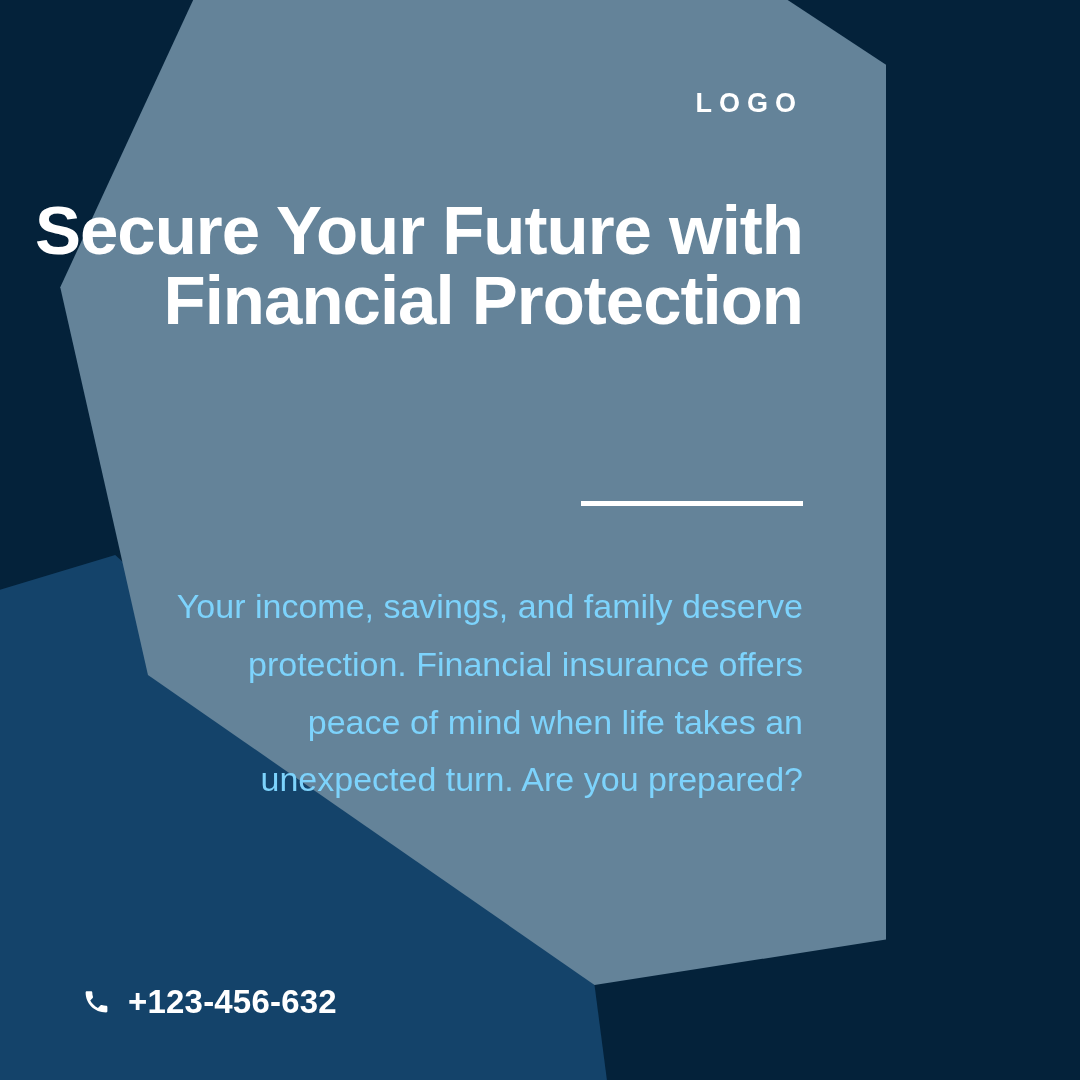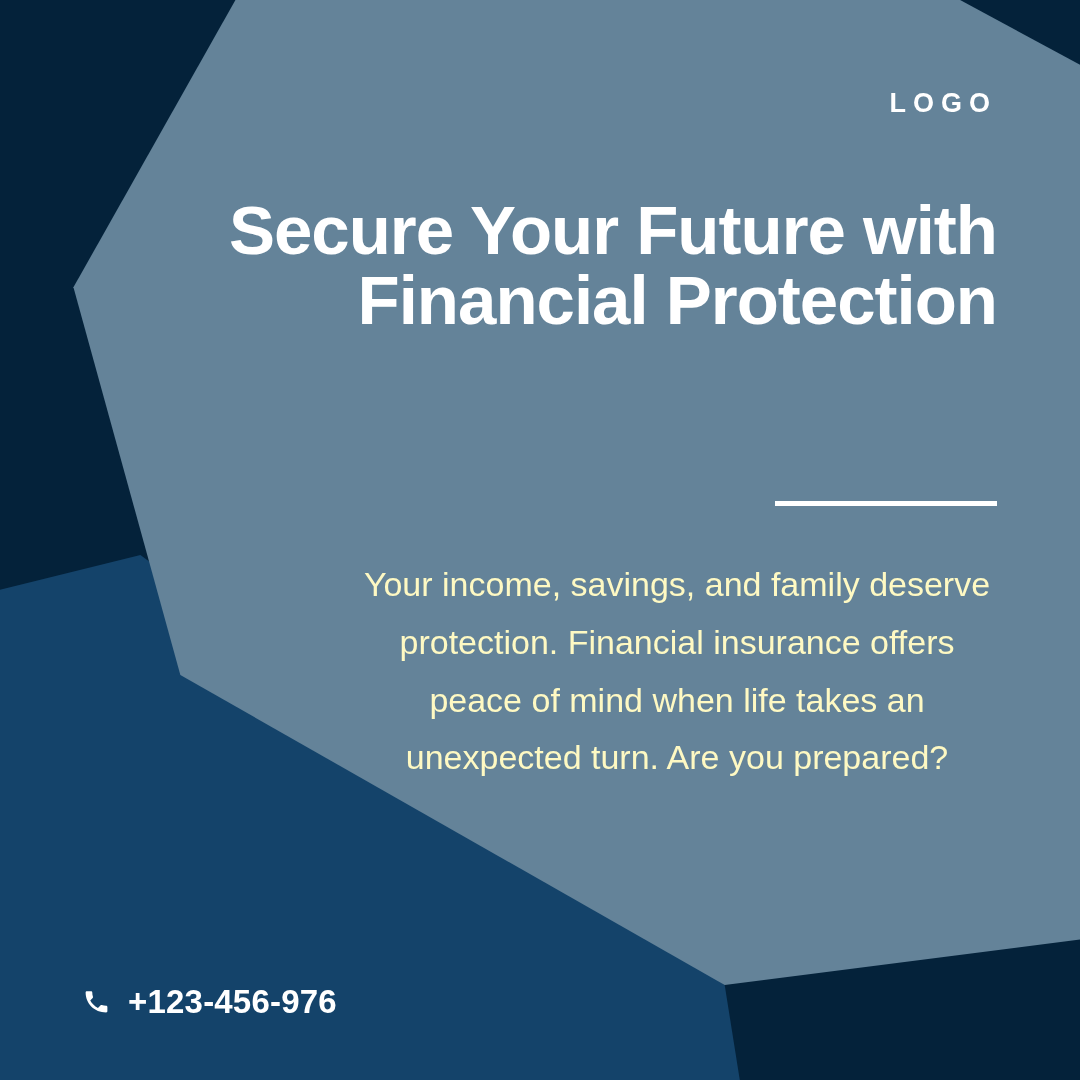--- a/index.html
+++ b/index.html
@@ -5,21 +5,21 @@
 <style>
   html, body {
     margin: 0;
     padding: 0;
     background: #04223a;
   }
   * { box-sizing: border-box; }
 
   .poster {
     position: relative;
-    width: 1080px;
+    width: 886px;
     height: 1080px;
     overflow: hidden;
     background: #04223a;
     font-family: "Liberation Sans", "DejaVu Sans", sans-serif;
     -webkit-font-smoothing: antialiased;
   }
 
   
   .bg-layer {
     position: absolute;
@@ -84,26 +84,26 @@
     position: absolute;
     top: 501px;
     right: 83px;
     width: 222px;
     height: 5px;
     background: #ffffff;
   }
 
   .body-copy {
     position: absolute;
-    top: 556px;
+    top: 578px;
     right: 83px;
     width: 640px;
     margin: 0;
-    text-align: center;
-    color: #fef9c3;
+    text-align: right;
+    color: #7dd3fc;
     font-size: 34px;
     font-weight: 400;
     line-height: 1.70;
   }
 
   .contact {
     position: absolute;
     left: 82px;
     bottom: 62px;
     display: flex;
@@ -148,17 +148,17 @@
     <div class="divider"></div>
 
     <p class="body-copy">Your income, savings, and family deserve protection. Financial insurance offers peace of mind when life takes an unexpected turn. Are you prepared?</p>
 
     <div class="contact">
       <span class="phone-icon">
         <svg viewBox="0 0 24 24" aria-hidden="true">
           <path fill="#ffffff" d="M6.62 10.79c1.44 2.83 3.76 5.15 6.59 6.59l2.2-2.2c.28-.28.67-.36 1.02-.25 1.12.37 2.33.57 3.57.57.55 0 1 .45 1 1V20c0 .55-.45 1-1 1C10.3 21 3 13.7 3 4.5c0-.55.45-1 1-1h3.5c.55 0 1 .45 1 1 0 1.25.2 2.45.57 3.57.11.35.03.74-.25 1.02l-2.2 2.2z"></path>
         </svg>
       </span>
-      <span class="phone-number">+123-456-976</span>
+      <span class="phone-number">+123-456-632</span>
     </div>
 
   </div>
 </div>
 
 </body></html>

